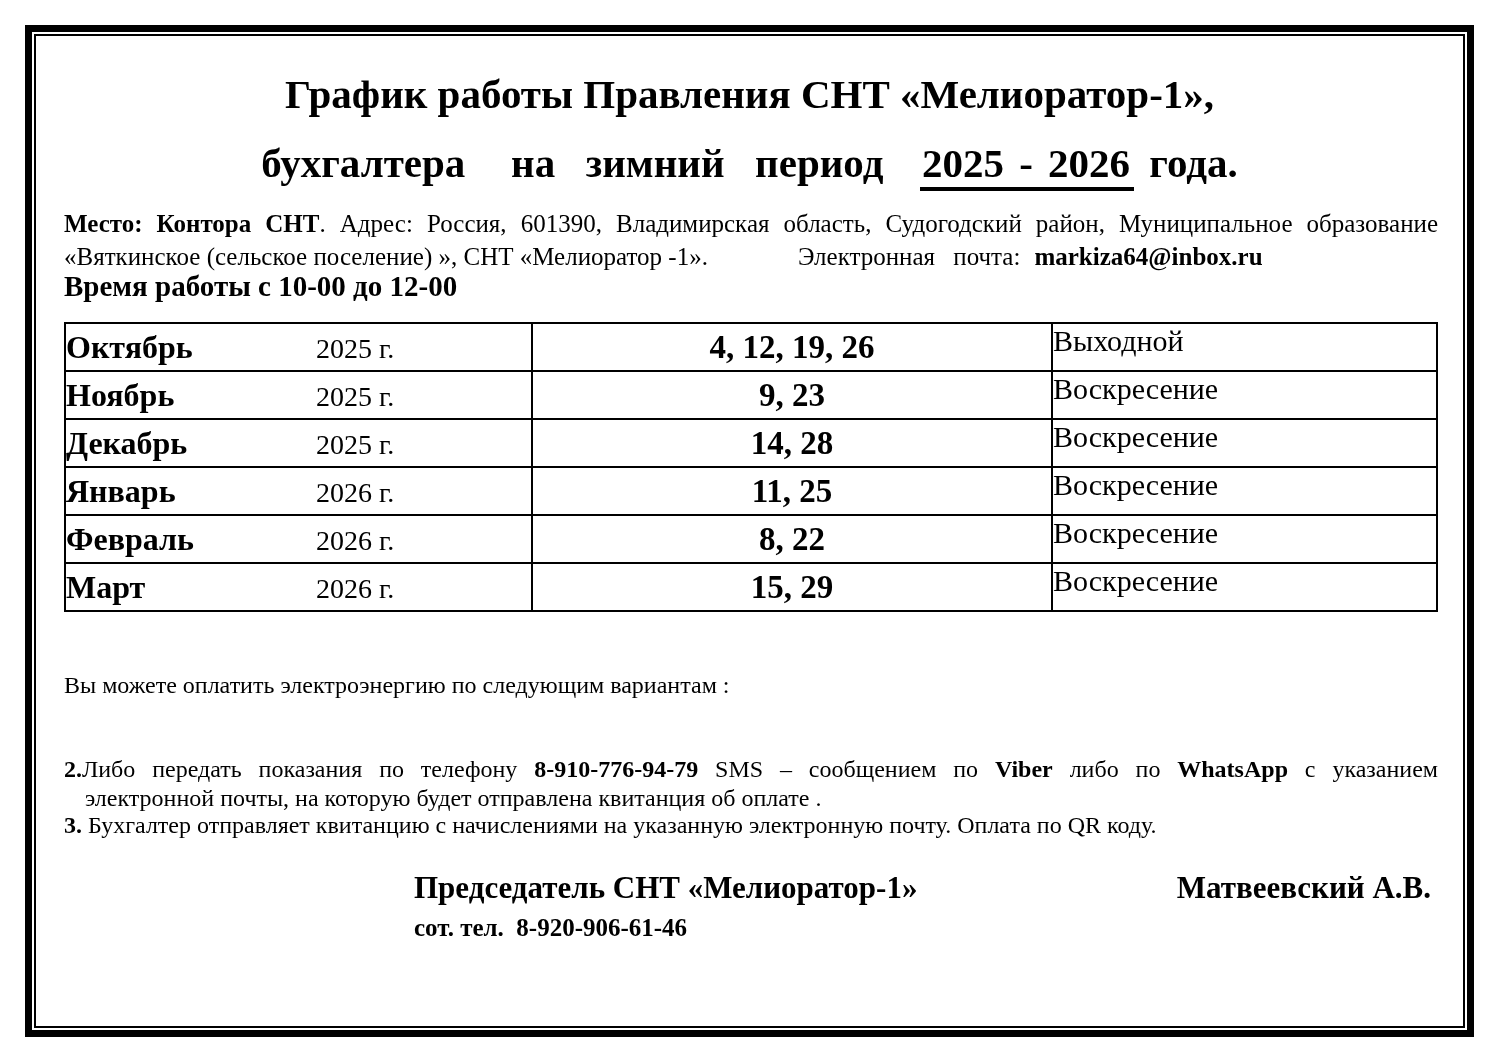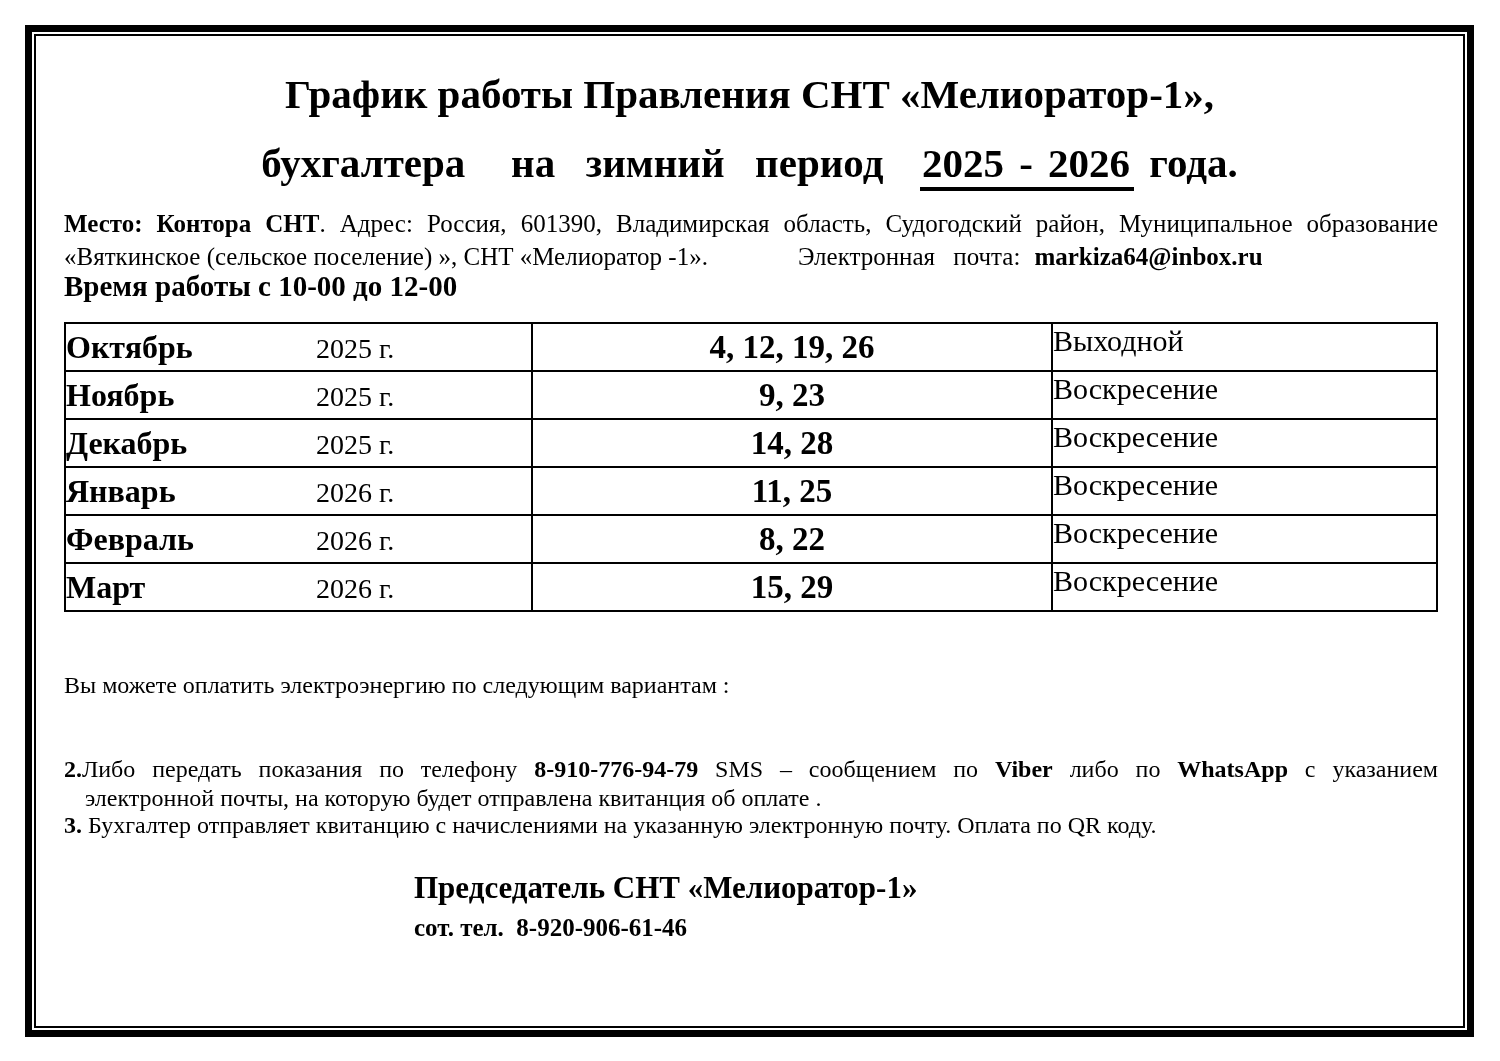--- a/index.html
+++ b/index.html
@@ -150,19 +150,20 @@
 
         <div class="pay-item2-l1 jline"><span class="bold">2.</span><span>Либо передать показания по телефону </span><span class="bold">8-910-776-94-79</span><span> SMS – сообщением по </span><span class="bold">Viber</span><span> либо по </span><span class="bold">WhatsApp</span><span> с указанием</span></div>
 
         <div class="pay-item2-l2">электронной почты, на которую будет отправлена квитанция об оплате .</div>
 
         <div class="pay-item3"><span class="bold">3.</span><span> Бухгалтер отправляет квитанцию с начислениями на указанную электронную почту. Оплата по QR коду.</span></div>
       </div>
 
       <div class="footer-row">
         <span>Председатель СНТ «Мелиоратор-1»</span>
+        <span>Матвеевский А.В.</span>
       </div>
 
       <div class="phone-line">сот. тел.  8-920-906-61-46</div>
 
     </div>
   </div>
 </div>
 
 </body></html>

